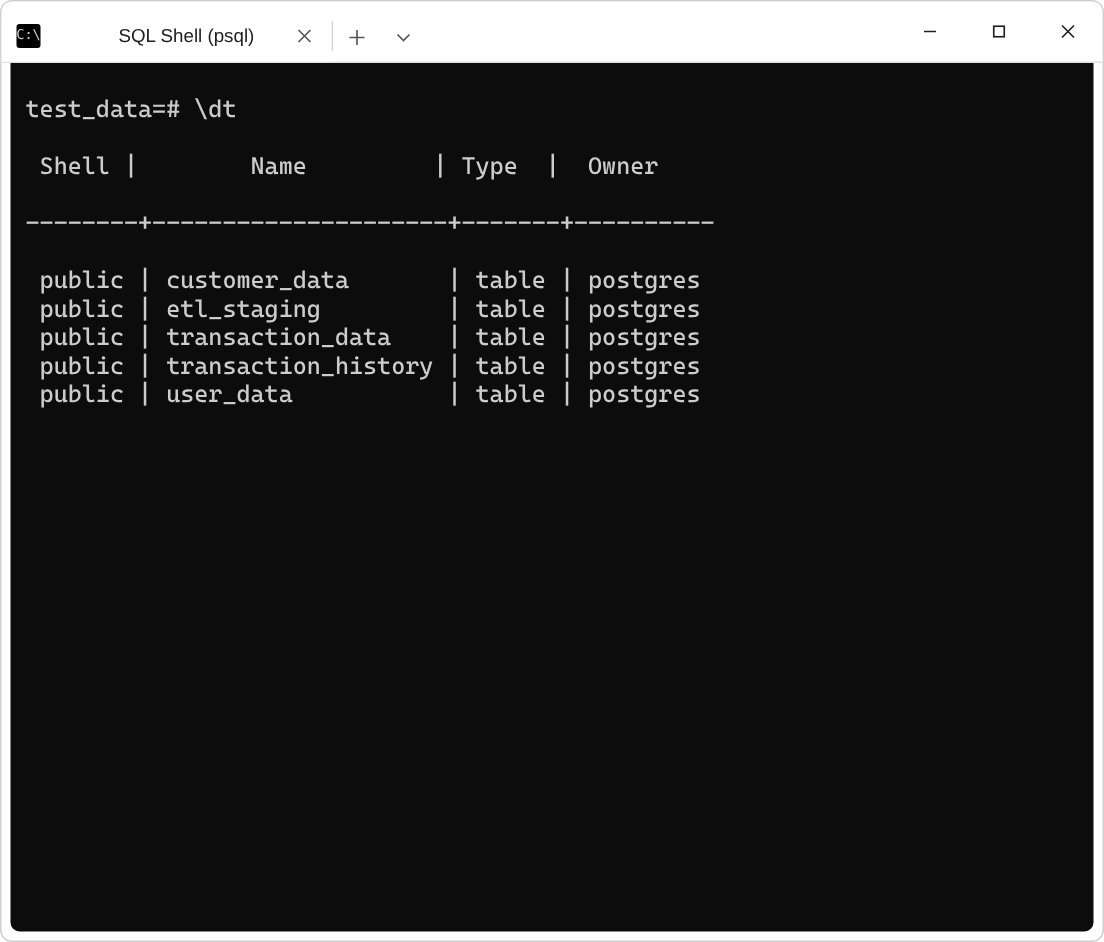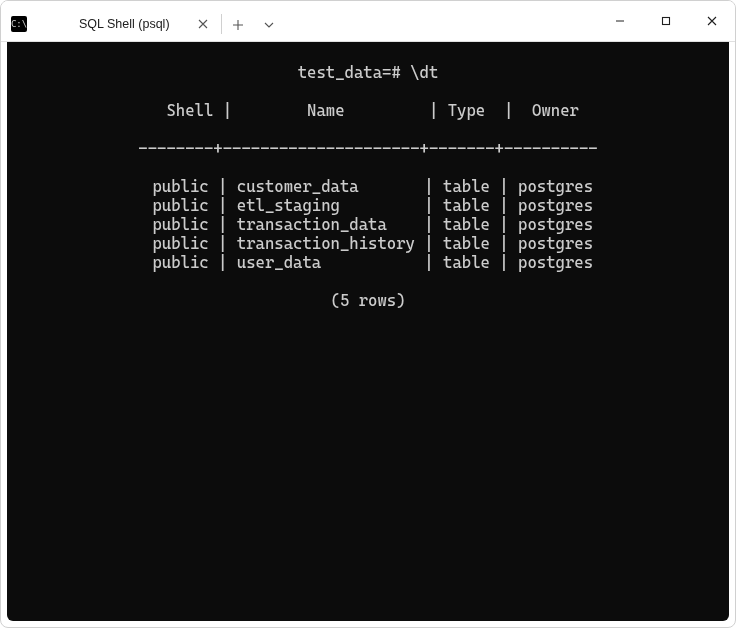--- a/index.html
+++ b/index.html
@@ -126,21 +126,21 @@
     color: #cccccc;
     font-family: "Cascadia Mono","Consolas","Courier New",monospace;
     font-size: 16px;
     line-height: 19px;
     padding: 2px 0 0 0;
     white-space: pre;
     overflow: hidden;
     margin: 0 6px 6px 6px;
     border-radius: 0 0 6px 6px;
   }
-  .term-line { padding: 0 10px; text-align: center; }
+  .term-line { padding: 0 10px; }
   .cursor {
     display:inline-block;
     width: 8px;
     height: 17px;
     background:#cccccc;
     vertical-align: -2px;
     margin-left:2px;
   }
 </style>
 </head>
@@ -188,18 +188,17 @@
           </svg>
       </div>
     </div>
   </div>
 
   <div class="terminal">
 <div class="term-line"><span>test_data</span><span>=#</span> <span>\dt</span></div>
 <div class="term-line" id="columns-line"> Shell |        Name         | Type  |  Owner</div>
 <div class="term-line" id="divider-line">--------+---------------------+-------+----------</div>
 <div id="rows-container"><div class="term-line"> public | customer_data       | table | postgres</div><div class="term-line"> public | etl_staging         | table | postgres</div><div class="term-line"> public | transaction_data    | table | postgres</div><div class="term-line"> public | transaction_history | table | postgres</div><div class="term-line"> public | user_data           | table | postgres</div></div>
-<div class="term-line">(5 rows)</div>
 <div class="term-line"> </div>
 <div class="term-line"> </div>
   </div>
 
 </div>
 
 </body></html>

